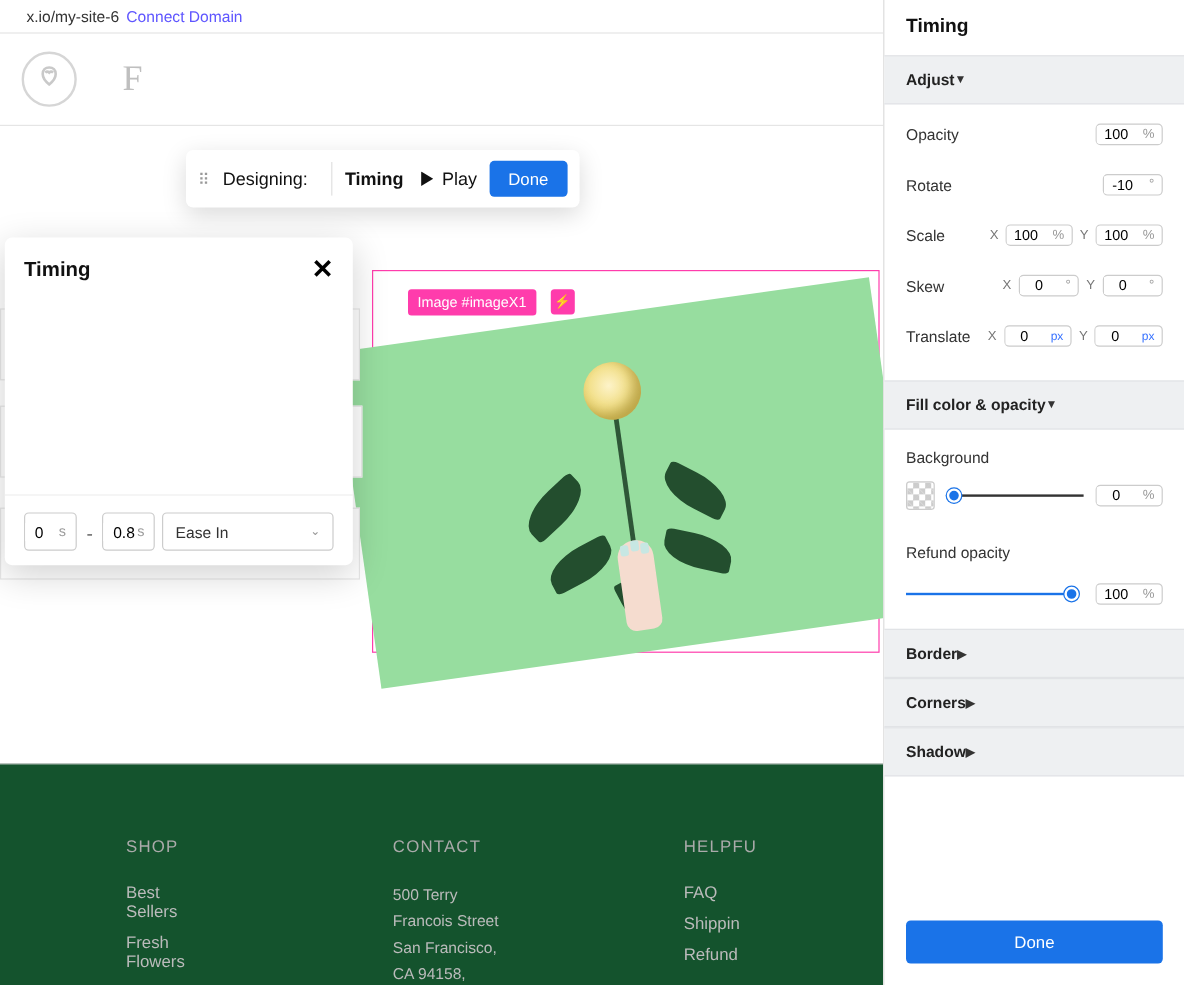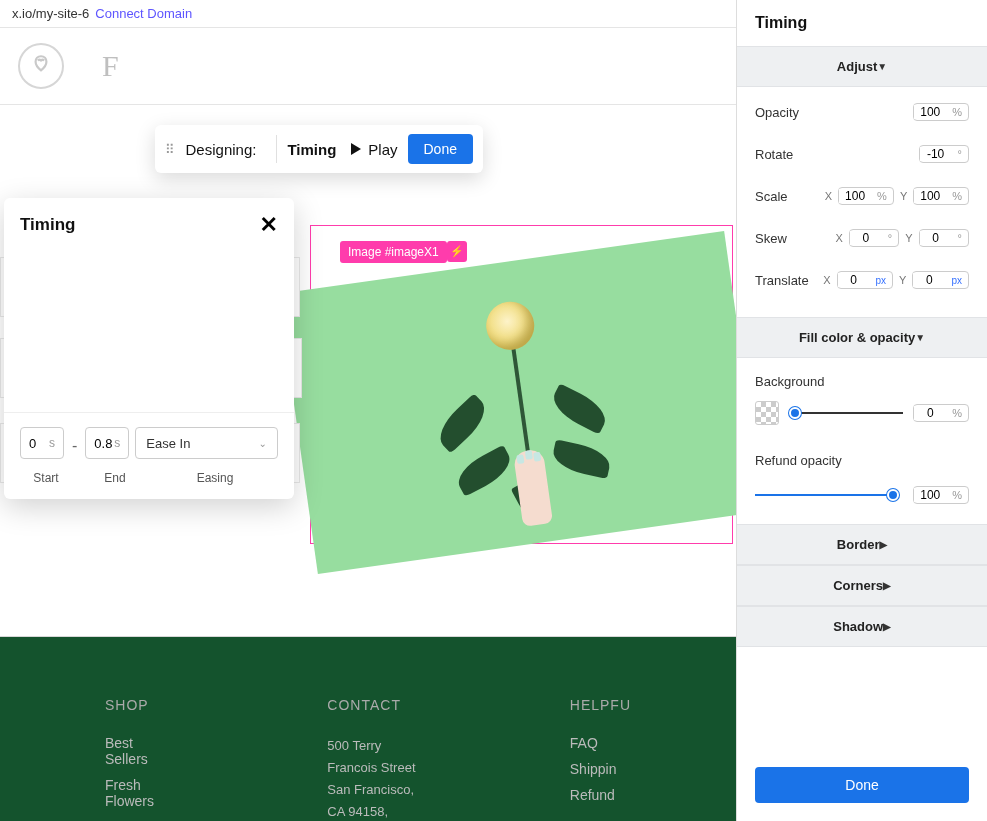--- a/index.html
+++ b/index.html
@@ -1,19 +1,19 @@
 <!DOCTYPE html>
 <html><head>
 <meta charset="utf-8">
 <style>
   * { box-sizing: border-box; margin: 0; padding: 0; font-family: -apple-system, BlinkMacSystemFont, "Segoe UI", Helvetica, Arial, sans-serif; }
   body { width: 987px; height: 821px; overflow: hidden; background: #fff; position: relative; }
 
   
-  .url-bar { height: 28px; border-bottom: 1px solid #e5e5e5; display: flex; align-items: center; padding: 0 12px; font-size: 13px; }
+  .url-bar { height: 28px; border-bottom: 1px solid #e5e5e5; display: flex; align-items: center; padding: 0 22px; font-size: 13px; }
   .url-text { color: #333; }
   .connect-domain { color: #5e55ff; margin-left: 6px; }
 
   
   .site-header { height: 77px; border-bottom: 1px solid #e5e5e5; display: flex; align-items: center; padding: 0 18px; position: relative; }
   .logo-circle { width: 46px; height: 46px; border: 2px solid #d6d6d6; border-radius: 50%; display:flex; align-items:center; justify-content:center; color:#c9c9c9;}
   .logo-circle svg { width: 26px; height: 26px; stroke: #c9c9c9; fill:none; stroke-width:2;}
   .f-letter { font-size: 30px; color: #bfbfbf; margin-left: 38px; font-weight: 300; font-family: Georgia, serif;}
   .bell { position:absolute; right:50px; top:35px; color:#777;}
   .bell svg{width:18px;height:18px;fill:#777;}
@@ -26,21 +26,21 @@
   .anim-select .chev{color:#999;font-size:10px;}
   .sep { width:1px; height:28px; background:#e0e0e0; margin: 0 10px;}
   .timing-btn { font-size:15px; font-weight:600; color:#111; margin-right:14px;}
   .play-btn { display:flex; align-items:center; gap:6px; font-size:15px; color:#111; margin-right:10px;}
   .play-btn svg{width:12px;height:12px;fill:#111;}
   .done-btn-top { background:#1a73e8; color:#fff; border-radius:4px; padding:7px 16px; font-size:14px;}
 
   
   .canvas { position:absolute; top: 180px; left:0; right:251px; bottom:0; }
   .image-sel { position:absolute; left:310px; top:45px; width:423px; height:319px; border:1px solid #ff3cac; }
-  .image-tag { position:absolute; top:15px; left:29px; display:flex; gap:0; z-index:2;}
+  .image-tag { position:absolute; top:15px; left:29px; display:flex; gap:12px; z-index:2;}
   .tag-pink{ background:#ff3cac; color:#fff; font-size:12px; border-radius:3px; padding:4px 8px;}
   .tag-bolt{ background:#ff3cac; color:#fff; width:20px; height:21px; border-radius:3px; display:flex; align-items:center; justify-content:center; font-size:11px;}
   .rotated-img { position:absolute; left:-15px; top:35px; width:450px; height:283px; background:#97dd9f; transform: rotate(-8deg); transform-origin:center; overflow:hidden; display:flex; align-items:center; justify-content:center;}
   
   .rose-stem{position:absolute;width:4px;height:170px;background:#2e5637;left:50%;top:82px;transform:translateX(-50%);z-index:1;}
   .rose-head{position:absolute;width:48px;height:48px;left:50%;top:40px;transform:translateX(-50%);border-radius:50%;
     background: radial-gradient(circle at 45% 40%, #fdf3c9 0%, #f3e18e 40%, #e4cc63 70%);box-shadow:inset -6px -6px 10px rgba(120,100,30,.35);z-index:2;}
   .leaf{position:absolute;width:58px;height:28px;background:#234e2e;border-radius:60% 10% 60% 10%;z-index:1;}
   .l1{left:135px;top:140px;transform:rotate(-35deg);} .l2{left:253px;top:142px;transform:rotate(35deg) scaleX(-1);}
   .l3{left:150px;top:190px;transform:rotate(-20deg);} .l4{left:248px;top:192px;transform:rotate(20deg) scaleX(-1);}
@@ -76,21 +76,21 @@
   .footer{position:absolute;left:0;right:251px;bottom:0;height:185px;background:#14532d;border-top:1px solid #d7d7d7;padding-top:60px;}
   .footer-cols{display:flex;padding:0 105px;gap:160px;font-family:Georgia,serif;}
   .fcol h4{font-size:14px;letter-spacing:1px;color:#aaa;font-weight:400;margin-bottom:22px;}
   .fcol a{display:block;font-size:14px;color:#bbb;margin-bottom:10px;text-decoration:none;}
   .fcol .addr{font-size:13px;color:#bbb;line-height:1.7;}
   .col3{margin-left:-20px;}
 
   
   .right-panel{position:absolute;right:0;top:0;width:251px;height:821px;background:#fff;border-left:1px solid #ddd;display:flex;flex-direction:column;}
   .rp-title{padding:14px 18px;font-size:16px;font-weight:700;color:#111;}
-  .rp-section-head{background:#eef0f2;padding:12px 18px;display:flex;justify-content:center;align-items:center;font-size:13px;font-weight:700;color:#222;border-top:1px solid #e1e3e6;border-bottom:1px solid #e1e3e6;}
+  .rp-section-head{background:#eef0f2;padding:12px 18px;display:flex;justify-content:flex-start;align-items:center;font-size:13px;font-weight:700;color:#222;border-top:1px solid #e1e3e6;border-bottom:1px solid #e1e3e6;}
   .rp-section-head .tri{font-size:10px;color:#333;}
   .rp-body{padding:16px 18px 6px;}
   .rp-row{display:flex;align-items:center;justify-content:space-between;margin-bottom:24px;font-size:13px;color:#333;}
   .rp-row .lbl{flex:1;}
   .mini-in{display:flex;align-items:center;border:1px solid #ccc;border-radius:4px;height:18px;}
   .mini-in input{border:none;width:32px;text-align:center;font-size:12px;outline:none;}
   .mini-suf{font-size:11px;color:#999;padding:0 6px;}
   .mini-suf.blue{color:#3772ff;font-size:10px;}
   .xy{font-size:11px;color:#777;margin:0 6px;}
   .rp-row.tight{margin-bottom:22px;}
@@ -188,25 +188,20 @@
     <span class="dash">-</span>
     <div class="num-field">
       <input value="0.8" style="">
       <span class="num-suffix">s</span>
     </div>
     <div class="ease-field">
       <span>Ease In</span>
       <span class="chev">⌄</span>
     </div>
   </div>
-  <div class="tp-labels">
-    <span>Start</span>
-    <span>End</span>
-    <span>Easing</span>
-  </div>
 </div>
 
 <div class="footer">
   <div class="footer-cols">
     <div class="fcol">
       <h4>SHOP</h4>
       <a>Best Sellers</a>
       <a>Fresh Flowers</a>
       <a>Dried Flowers</a>
     </div>

